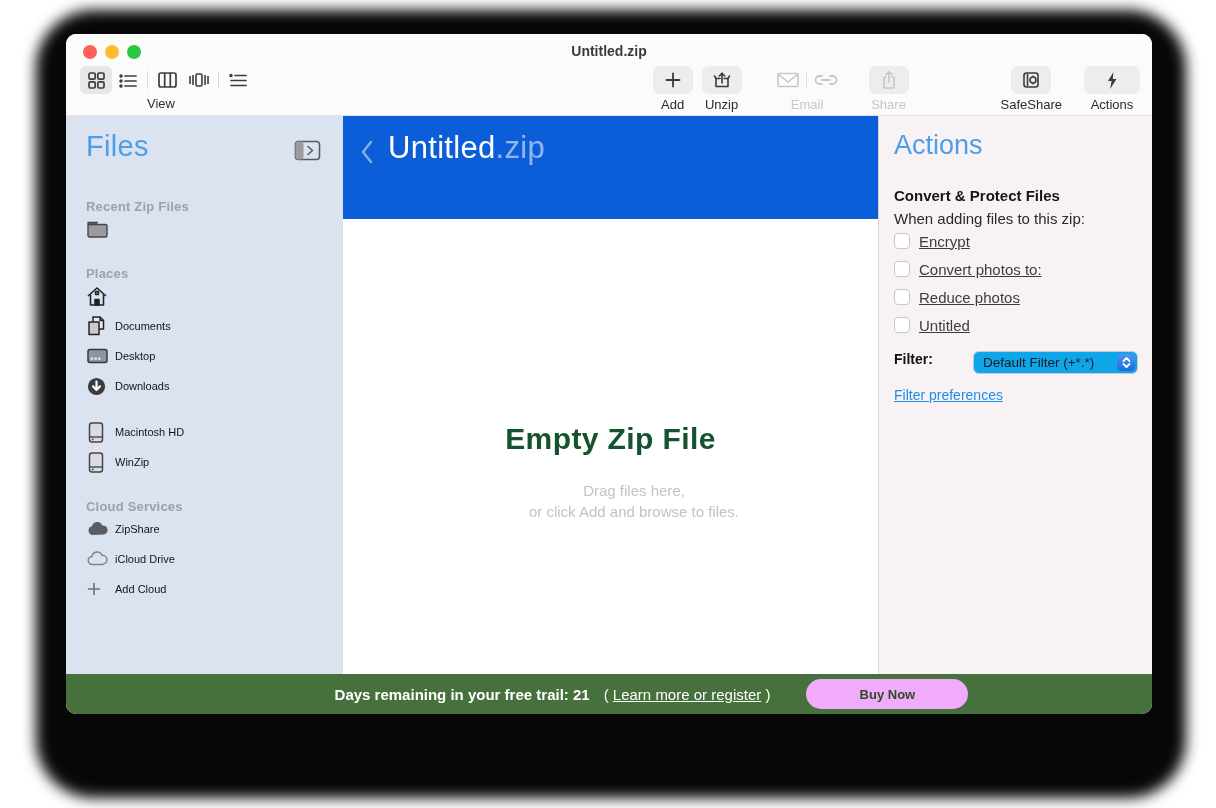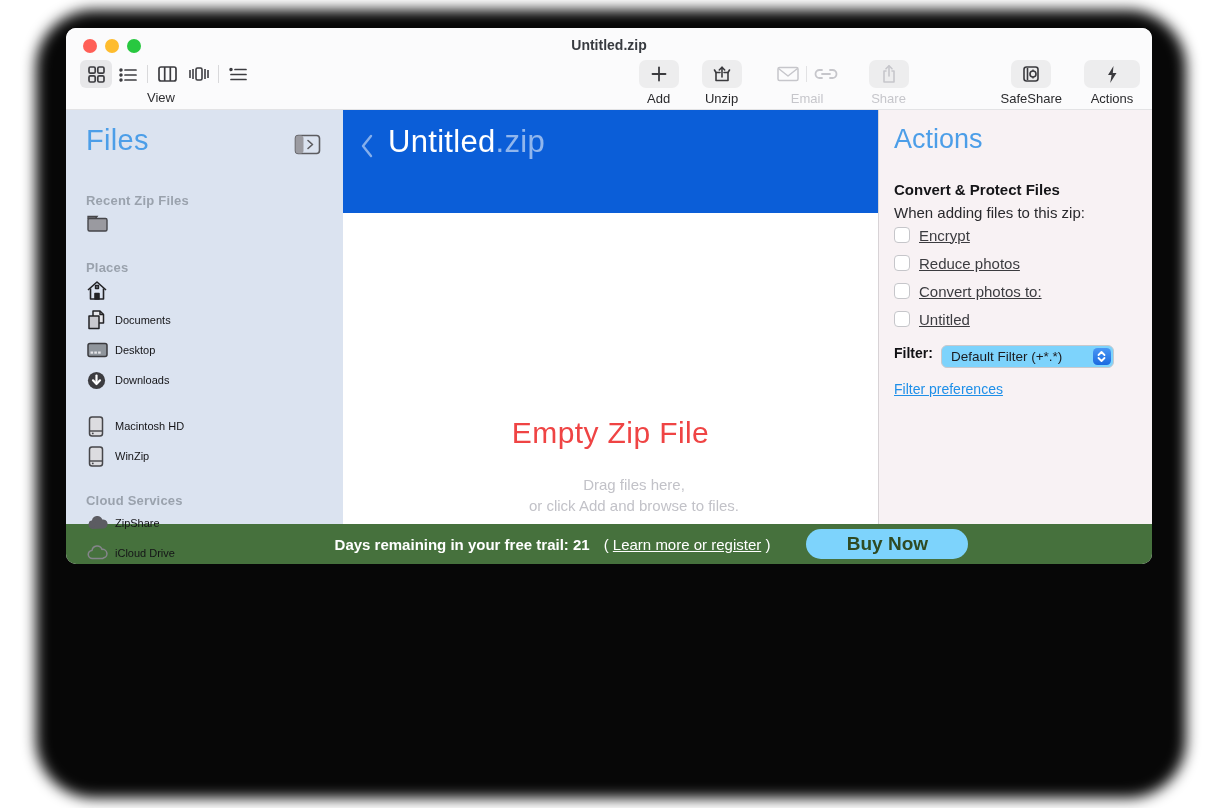--- a/index.html
+++ b/index.html
@@ -1,21 +1,21 @@
 <!DOCTYPE html>
 <html><head>
 <meta charset="utf-8">
 <style>
   * { margin:0; padding:0; box-sizing:border-box; }
   html,body { width:1216px; height:808px; background:#ffffff; overflow:hidden;
               font-family:"Liberation Sans","DejaVu Sans",sans-serif; }
   .stage { position:relative; width:1216px; height:808px; }
   .shadow-blob { position:absolute; left:36px; top:10px; width:1150px; height:788px;
                  background:#070707; border-radius:58px; filter:blur(7px); }
-  .window { position:absolute; left:66px; top:28px; width:1086px; height:536px;
+  .window { position:absolute; left:66px; top:34px; width:1086px; height:680px;
             background:#ffffff; border-radius:10px; overflow:hidden;
             display:flex; flex-direction:column; }
 
   
   .titlebar { position:relative; height:82px; background:#fbfbfc; border-bottom:1px solid #e3e3e5; flex:0 0 82px; }
   .traffic { position:absolute; left:17px; top:11px; display:flex; gap:8px; }
   .traffic span { width:14px; height:14px; border-radius:50%; display:block; }
   .tl-red{ background:#ff5f57;} .tl-yellow{ background:#febc2e;} .tl-green{ background:#28c840;}
   .win-title { position:absolute; top:9px; left:0; right:0; text-align:center;
                font-size:14px; font-weight:700; color:#383b40; }
@@ -27,21 +27,21 @@
   .view-label { position:absolute; left:0; top:62px; width:190px; text-align:center;
                 font-size:13px; color:#2e2e31; }
   .tb-right { position:absolute; right:12px; top:32px; display:flex; align-items:center; }
   .tbtn { display:flex; flex-direction:column; align-items:center; }
   .ibox { height:28px; min-width:40px; padding:0 10px; border-radius:7px; background:#ededee;
           display:flex; align-items:center; justify-content:center; gap:6px; color:#3a3a3e; }
   .ibox.plain { background:transparent; }
   .tbtn .blabel { margin-top:3px; font-size:13px; color:#2a2a2d; }
   .tbtn.disabled .blabel, .tbtn.disabled .ibox { color:#c6c6cb; }
   .mini-div { width:1px; height:16px; background:#e2e2e4; }
-  .gap8{ margin-left:23px;} .gap22{ margin-left:24px;} .gap18{ margin-left:20px;}
+  .gap8{ margin-left:9px;} .gap22{ margin-left:24px;} .gap18{ margin-left:20px;}
   .gap90{ margin-left:92px;} .gap20{ margin-left:22px;}
 
   
   .content { display:flex; flex:1 1 auto; min-height:0; }
 
   .sidebar { width:277px; background:#dbe3f0; padding:14px 0 0 20px; position:relative; }
   .side-title { font-size:29px; font-weight:400; color:#4c9ee8; letter-spacing:.3px; }
   .side-toggle { position:absolute; right:22px; top:24px; color:#5c5c60; }
   .sec-head { font-size:13px; font-weight:700; color:#9aa2ad; letter-spacing:.2px; }
   .mt-recent{ margin-top:36px; } .mt-places{ margin-top:22px; } .mt-cloud{ margin-top:22px; }
@@ -50,50 +50,50 @@
   .sgap { height:16px; }
   .sicon { width:24px; display:flex; justify-content:flex-start; align-items:center; }
 
   .center { flex:1 1 auto; background:#ffffff; position:relative; display:flex; flex-direction:column; }
   .zip-header { height:103px; background:#0b5ed8; color:#fff; position:relative; flex:0 0 103px; }
   .back-chev { position:absolute; left:16px; top:22px; color:rgba(255,255,255,.5); }
   .zip-title { position:absolute; left:45px; top:14px; font-size:31px; font-weight:300; letter-spacing:.3px; }
   .zip-ext { color:rgba(255,255,255,.55); }
   .center-body { position:relative; flex:1 1 auto; }
   .empty { position:absolute; top:203px; left:0; right:0; text-align:center; }
-  .empty-title { font-size:30px; font-weight:400; color:#ef4444; letter-spacing:.4px; }
+  .empty-title { font-size:30px; font-weight:700; color:#14532d; letter-spacing:.4px; }
   .empty-sub { margin-top:24px; font-size:15px; line-height:21px; color:#c2c2c8;padding-left:47px; }
 
   .rightpanel { width:274px; background:#f8f2f4; border-left:1px solid #d8d3d6; padding:14px 14px 0 15px; }
   .panel-title { font-size:27px; font-weight:400; color:#4c9ee8; }
   .cp-title { margin-top:26px; font-size:15px; font-weight:700; color:#151518; }
   .cp-sub { margin-top:6px; font-size:15px; color:#2a2a2e; }
   .cbrow { display:flex; align-items:center; height:28px; gap:9px; }
   .cbrow:first-of-type{ margin-top:8px; }
   .cbox { width:16px; height:16px; background:#ffffff; border:1px solid #c6c6ca; border-radius:4px; }
   .cblabel { font-size:15px; color:#3c3c40;text-decoration:underline; }
   .filter-row { margin-top:12px; display:flex; align-items:flex-start; gap:8px; }
   .filter-label { font-size:14px; font-weight:700; color:#111114; }
-  .dropdown { position:relative; width:173px; height:23px; background:#7dd3fc;
+  .dropdown { position:relative; width:173px; height:23px; background:#0ea5e9;
               border:1px solid #c9c9cd; border-radius:6px; display:flex; align-items:center;
-              padding-left:9px; font-size:13.5px; color:#1c1c1f; }
+              padding-left:9px; font-size:13.5px; color:#1c1c1f;margin-left:32px; }
   .stepper { position:absolute; right:2px; top:2px; width:18px; height:17px; border-radius:4.5px;
              background:linear-gradient(#4a97f4,#1a6ae0); display:flex; flex-direction:column;
              align-items:center; justify-content:center; color:#fff; }
   .filter-link { margin-top:13px; font-size:14px; color:#1e8fe8; text-decoration:underline; display:inline-block; }
 
   
   .trialbar { flex:0 0 40px; background:#46713d; display:flex; align-items:center;
               justify-content:center; padding-left:54px; gap:14px; color:#ffffff; }
   .trial-msg { font-size:15px; font-weight:600;margin-left:31px; }
   .trial-link-wrap { font-size:15px; }
   .trial-link { text-decoration:underline; cursor:pointer; }
-  .buy-btn { margin-left:22px; width:162px; height:30px; border-radius:15px; background:#7dd3fc;
+  .buy-btn { margin-left:22px; width:162px; height:30px; border-radius:15px; background:#f0abfc;
              border:none; display:flex; align-items:center; justify-content:center;
-             font-size:19px; font-weight:600; color:#2f4a22; cursor:pointer;
+             font-size:13px; font-weight:600; color:#2f4a22; cursor:pointer;
              font-family:inherit; }
   svg { display:block; }
 </style>
 </head>
 <body>
 
 <div class="stage">
   <div class="shadow-blob"></div>
 
   <div class="window">
@@ -393,25 +393,25 @@
         <div class="panel-title">Actions</div>
         <div class="cp-title">Convert &amp; Protect Files</div>
         <div class="cp-sub">When adding files to this zip:</div>
 
         <div class="cbrow">
           <span class="cbox"></span>
           <span class="cblabel">Encrypt</span>
         </div>
         <div class="cbrow">
           <span class="cbox"></span>
-          <span class="cblabel">Reduce photos</span>
+          <span class="cblabel">Convert photos to:</span>
         </div>
         <div class="cbrow">
           <span class="cbox"></span>
-          <span class="cblabel">Convert photos to:</span>
+          <span class="cblabel">Reduce photos</span>
         </div>
         <div class="cbrow">
           <span class="cbox"></span>
           <span class="cblabel">Untitled</span>
         </div>
 
         <div class="filter-row">
           <span class="filter-label">Filter:</span>
           <div class="dropdown">
             <span>Default Filter (+*.*)</span>

